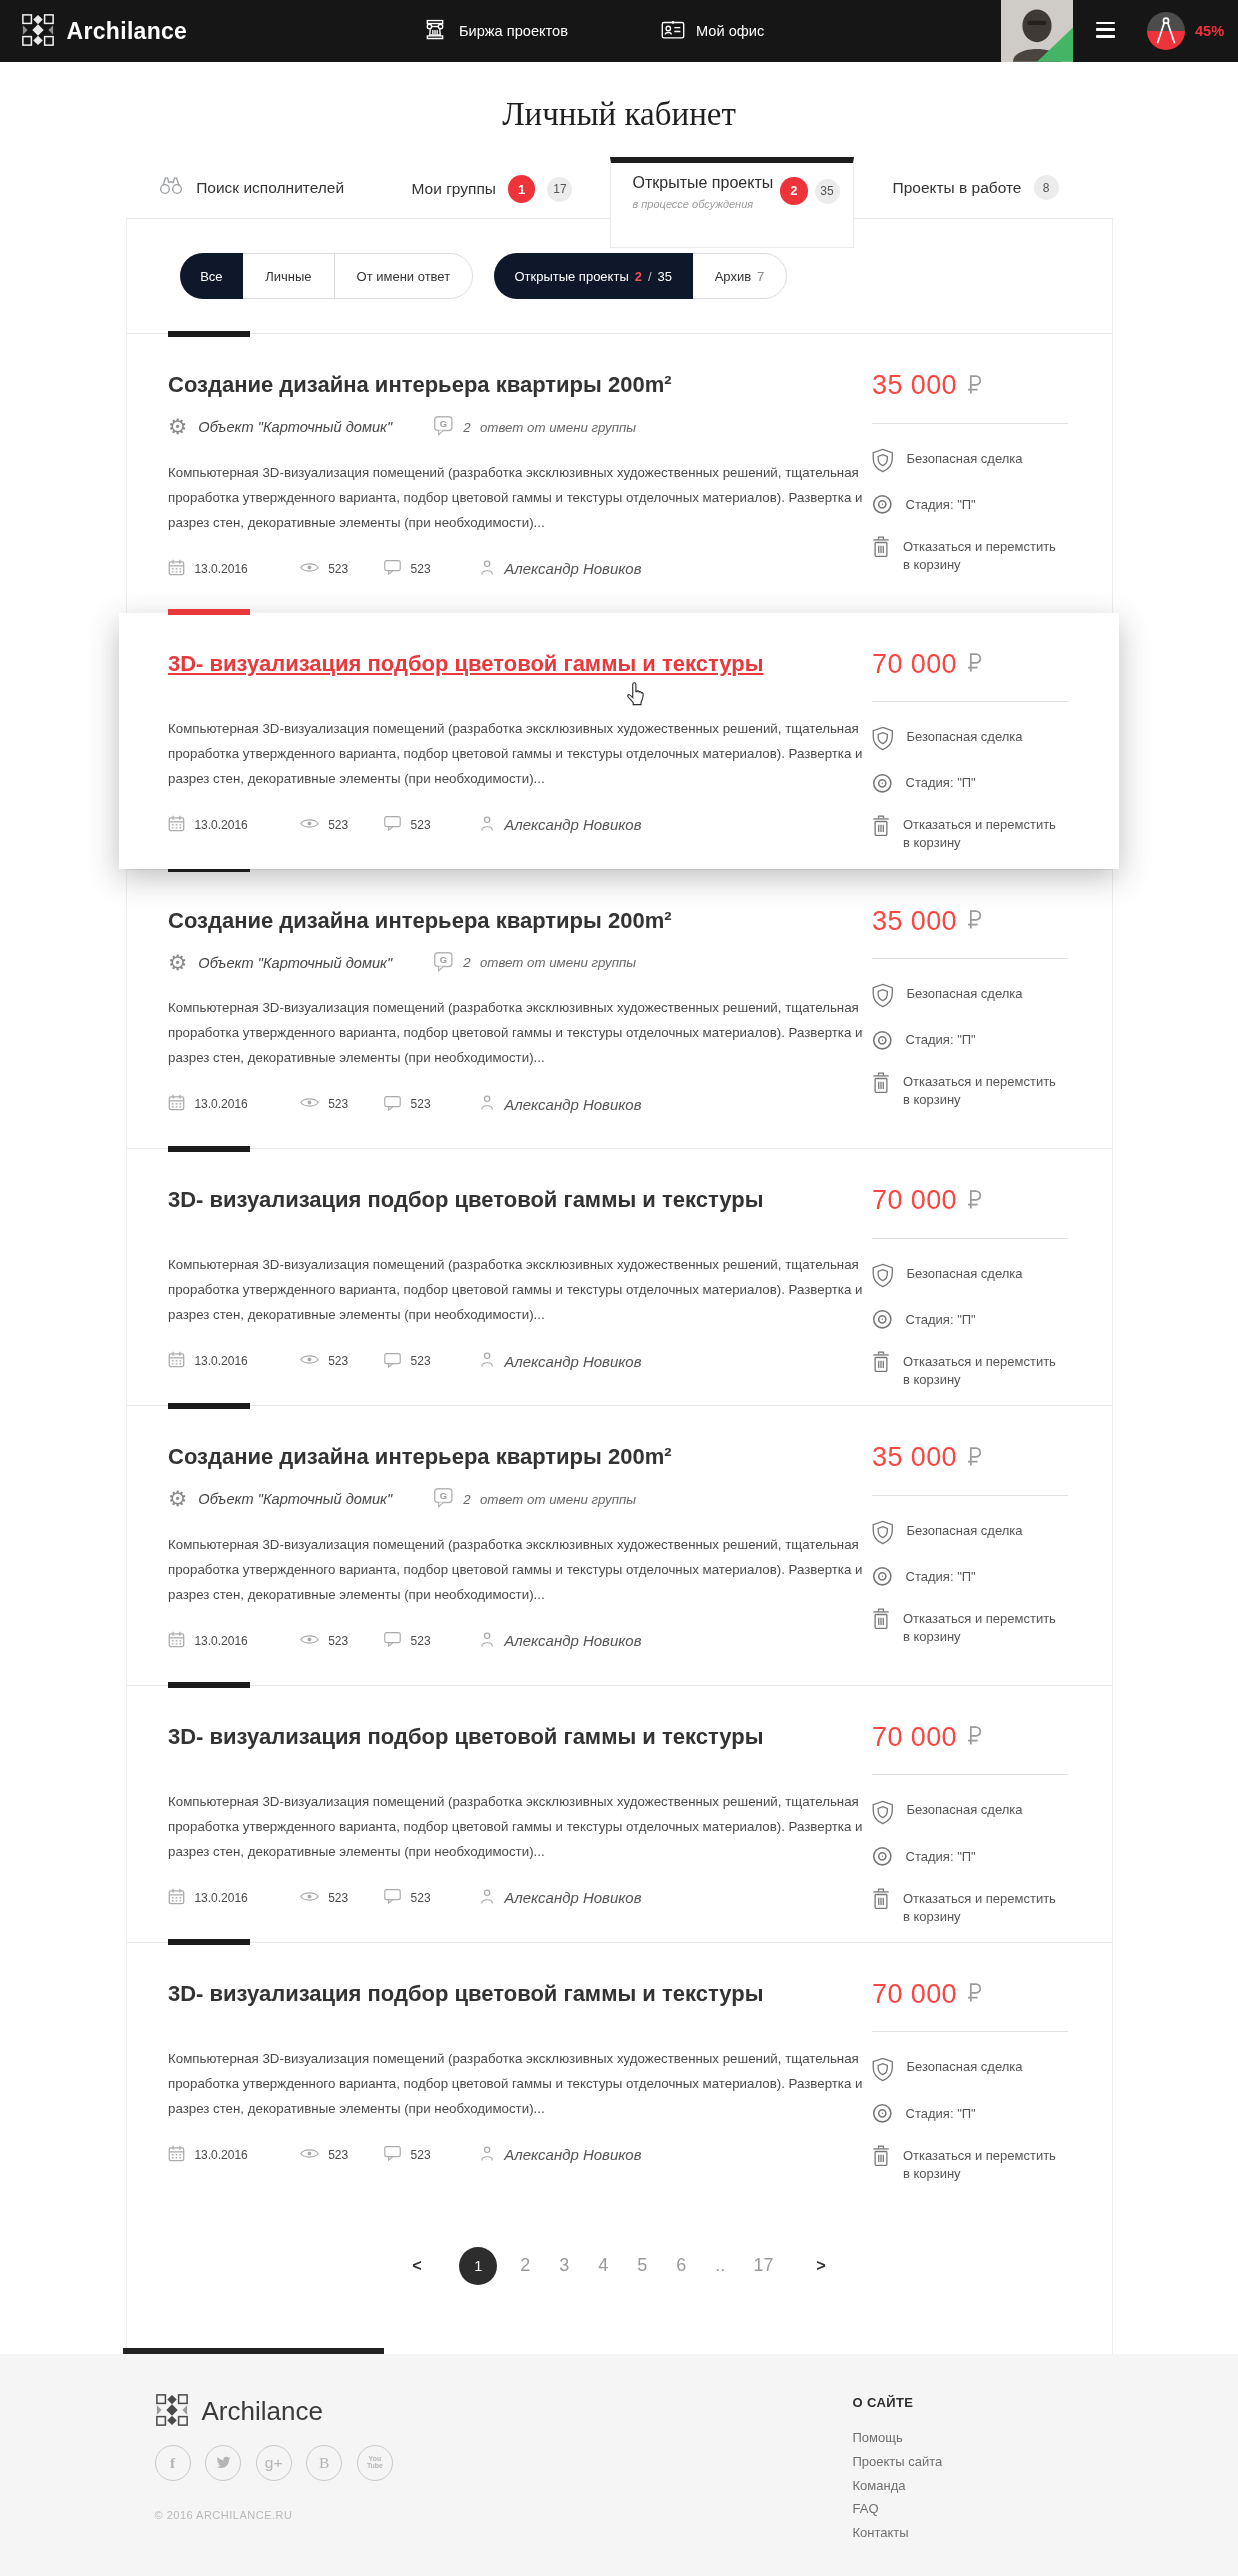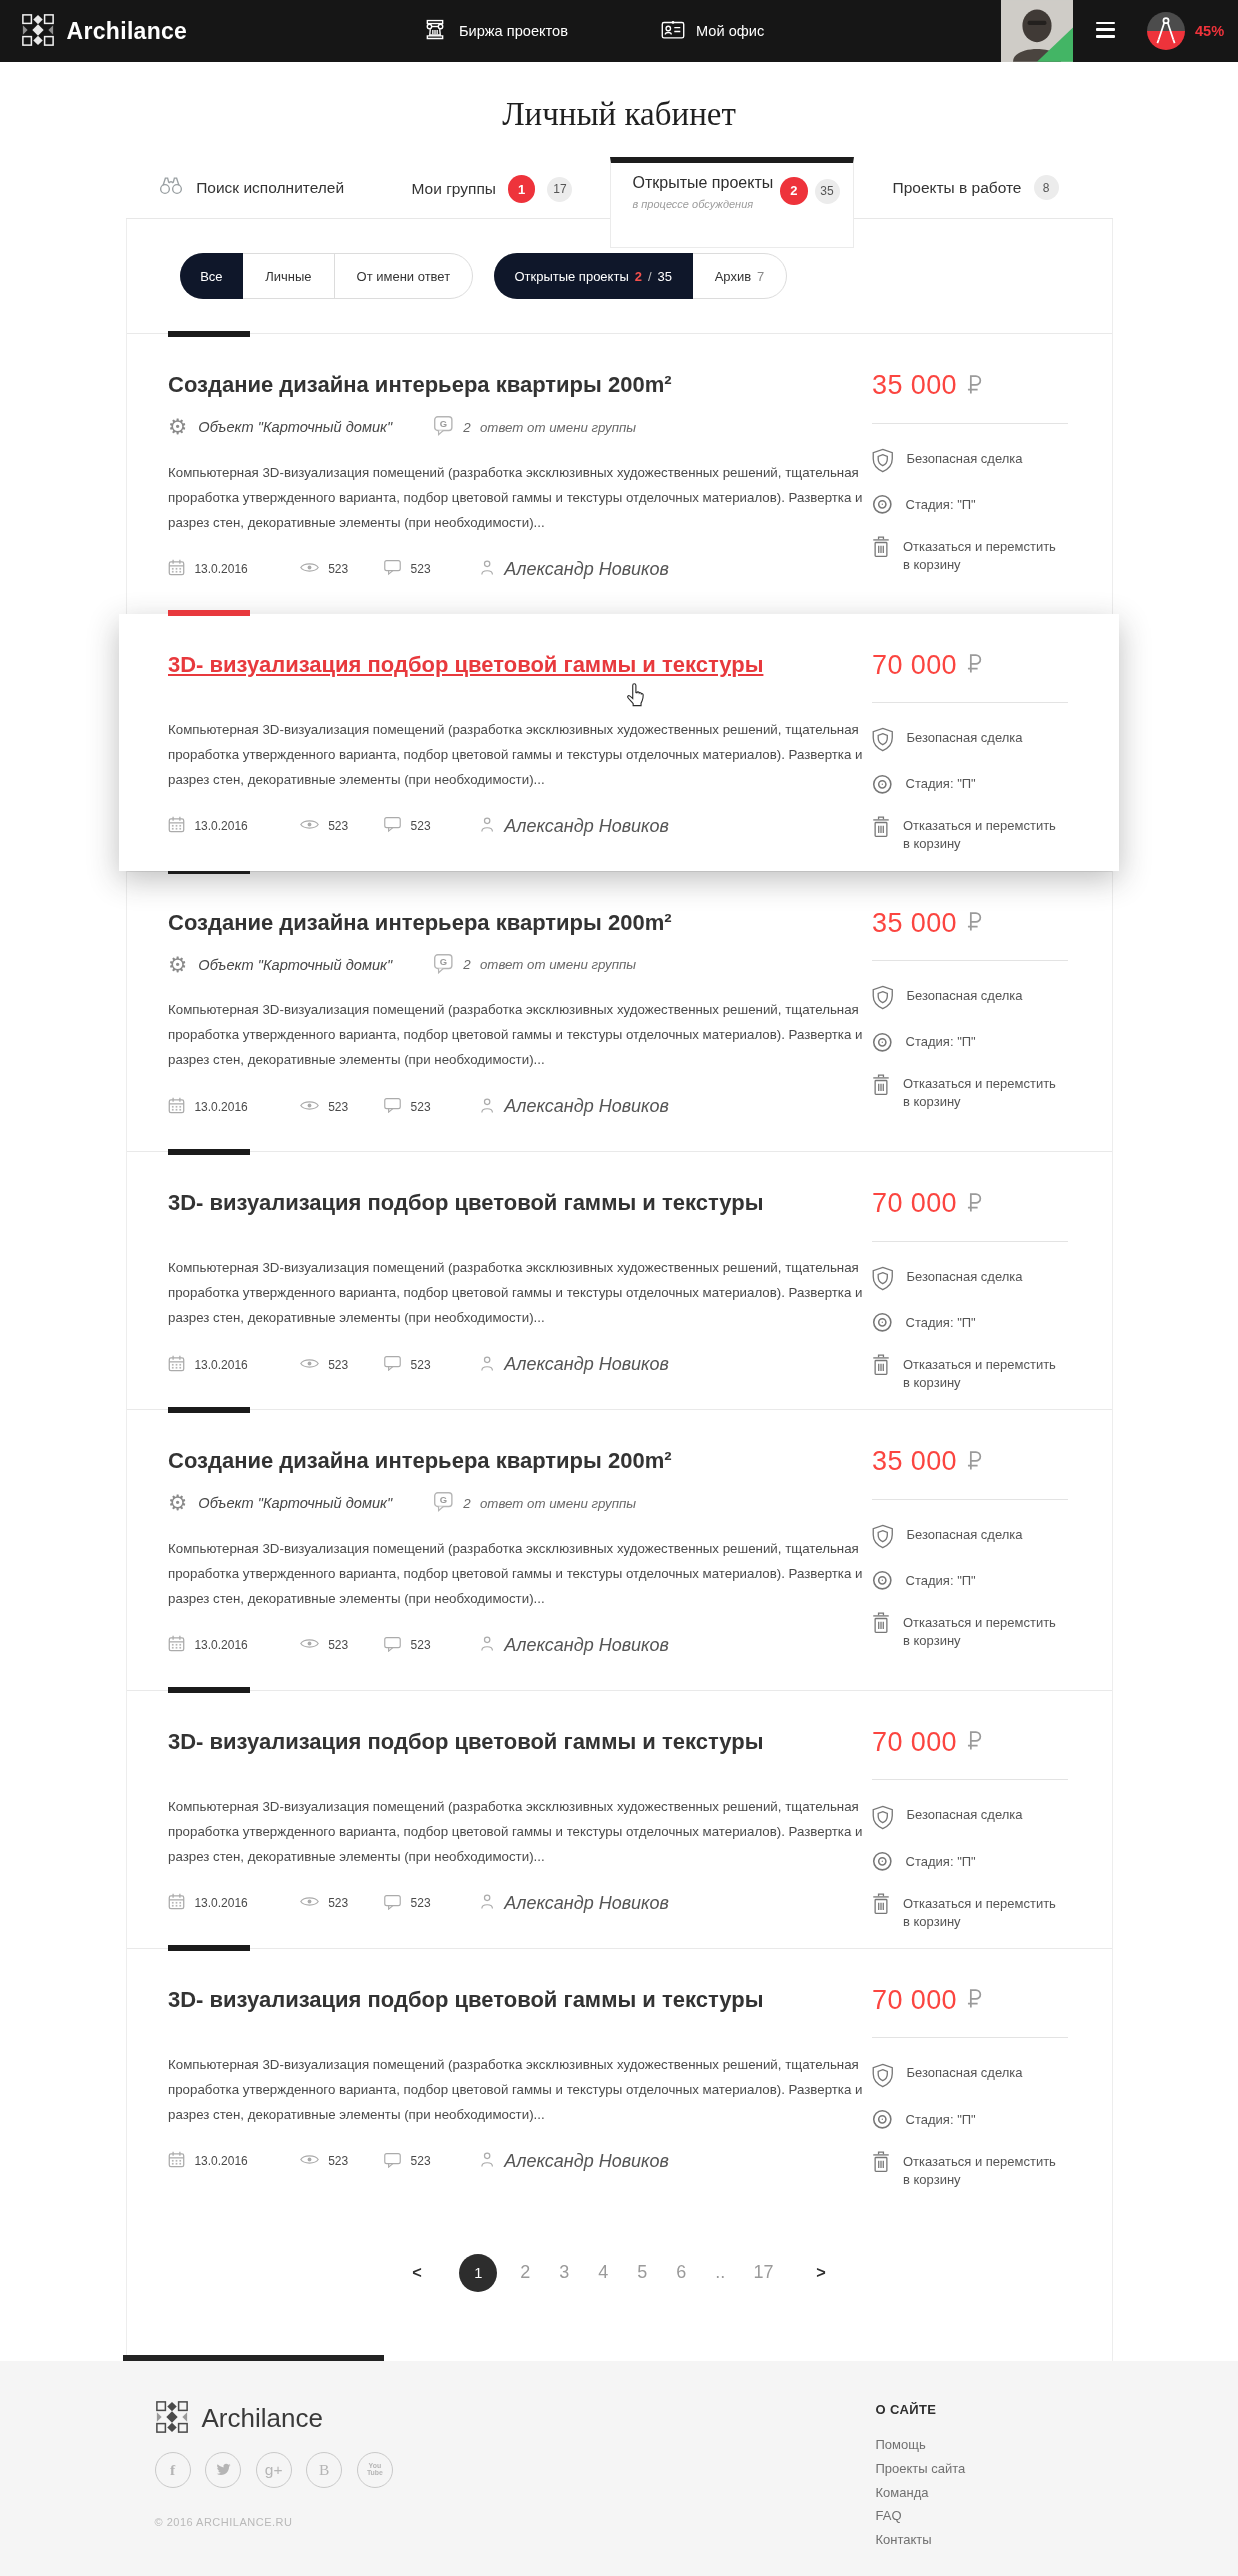--- a/index.html
+++ b/index.html
@@ -60,21 +60,21 @@
   .card.hover .card-title { color:#e8393d; text-decoration:underline; }
   .obj-row { display:flex; align-items:center; margin-top:19px; height:20.6px; }
   .obj-text { font-style:italic; font-size:14.6px; color:#474747; margin-left:11px; }
   .grp { margin-left:41px; display:flex; align-items:center; gap:9.4px; }
   .grp-count,.grp-label { font-style:italic; font-size:13.3px; color:#686868; }
   .desc { margin:22px 0 0; font-size:13.3px; line-height:25px; color:#4b4b4b; width:700px; }
   .card:not(.has-obj) .desc { margin-top:39px; }
   .meta { display:flex; align-items:center; margin-top:24px; font-size:12px; color:#555; }
   .mi { display:flex; align-items:center; gap:9.4px; }
   .mi.m2 { margin-left:52px; } .mi.m3 { margin-left:36px; } .mi.m4 { margin-left:48px; }
-  .meta .author { font-style:italic; color:#555; font-size:18px; }
+  .meta .author { font-style:italic; color:#555; font-size:15px; }
   .meta .mv { color:#4a4a4a; }
   .side { position:absolute; left:704px; top:36px; width:202px; }
   .price { display:flex; align-items:center; gap:9.4px; }
   .price-num { font-size:27px; color:#fb4540; letter-spacing:0.4px; }
   .side-div { border-top:0.9px solid #e3e3e3; margin:21.5px 0 26px; width:196px; }
   .opt { display:flex; gap:13px; margin-bottom:18px; align-items:flex-start; font-size:13px; color:#555; line-height:18px; cursor:pointer; }
   .opt svg { flex:none; margin-top:-1.7px; }
   .opt-text { width:159px; }
   .cursor-ptr { position:absolute; left:457px; top:69px; z-index:6; }
   
@@ -89,21 +89,21 @@
   .finner { width:987px; margin:0 auto; position:relative; height:100%; }
   .end-bar { position:absolute; left:-2.6px; top:-6px; width:261px; height:6px; background:#232323; }
   .flogo { position:absolute; left:29px; top:39px; display:flex; align-items:center; gap:13px; }
   .flogo-name { font-size:26px; color:#3a3a3a; }
   .socials { position:absolute; left:29px; top:91px; display:flex; gap:14.6px; }
   .soc { width:36px; height:36px; border-radius:50%; border:0.9px solid #c9c9c9; color:#b5b5b5;
     display:flex; flex-direction:column; align-items:center; justify-content:center; font-size:15.5px; cursor:pointer; }
   .soc .yt { font-size:6.9px; font-weight:700; line-height:6.9px; }
   .copy { position:absolute; left:29px; top:155px; font-size:11px; color:#b9b9b9; letter-spacing:0.5px; }
   .fcol { position:absolute; top:41px; }
-  #fcol-profile { left:501px; } #fcol-about { left:750px; }
+  #fcol-profile { left:501px; } #fcol-about { left:727px; }
   .fcol h4 { margin:0; font-size:13px; color:#2f2f2f; letter-spacing:0.4px; font-weight:700; }
   .fcol .links { margin-top:20.6px; }
   .flink { margin-bottom:8.6px; font-size:13px; color:#707070; cursor:pointer; }
   .gear-glyph { font-size:21.5px; color:#8a8a8a; line-height:20.6px; }
 </style>
 </head>
 <body>
 
 <header class="hdr">
   <div class="brand">

